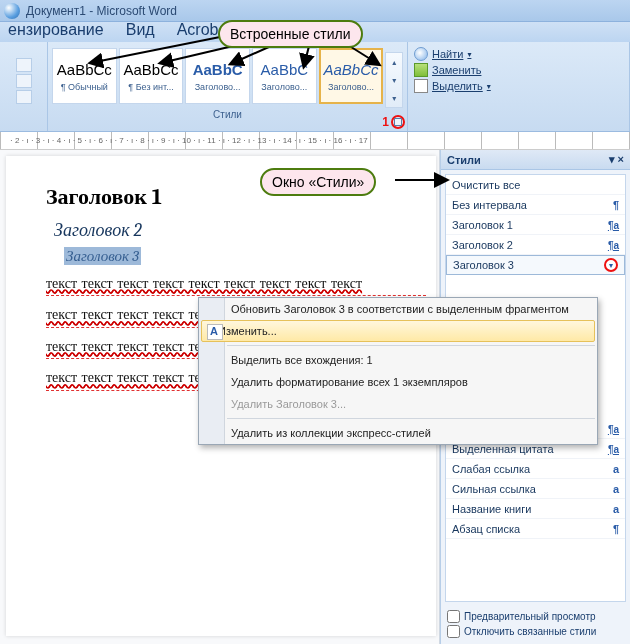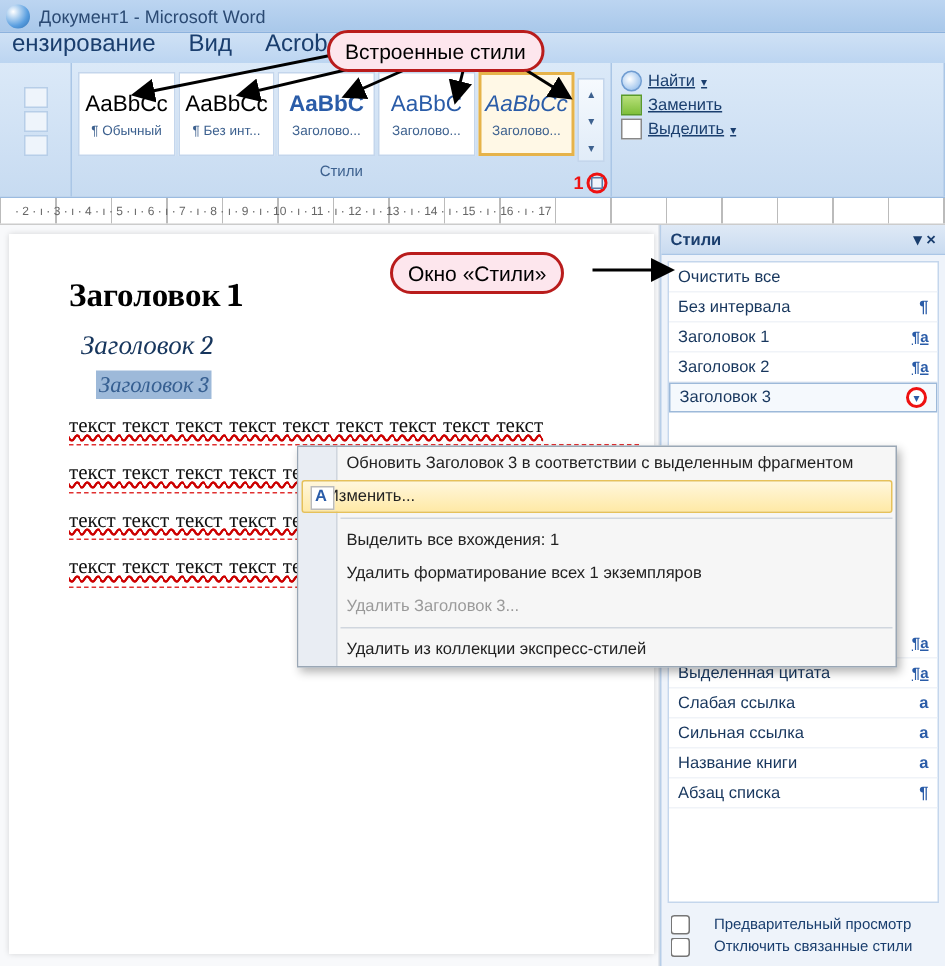--- a/index.html
+++ b/index.html
@@ -152,25 +152,25 @@
   .style-row-item .mark { font-size:11px; color:#2a5ca8; font-weight:bold;}
   .style-row-item .mark.para::before{content:"¶";}
   .style-row-item .mark.link::before{content:"¶a"; text-decoration:underline; color:#2a5ca8; font-size:10px;}
   .style-row-item .mark.char::before{content:"a"; font-weight:bold;}
   .style-row-item .dd {
     width:14px; height:14px; border:2.5px solid #e11; border-radius:50%;
     display:flex; align-items:center; justify-content:center; font-size:8px; color:#2a5ca8;
     background:#fff;
   }
   .pane-footer { padding:4px 6px; font-size:10px; color:#1a3e6e;}
-  .pane-footer label{ display:flex; align-items:center; gap:16px; margin-bottom:2px;}
+  .pane-footer label{ display:flex; align-items:center; gap:4px; margin-bottom:2px;}
   .pane-footer .opts { text-align:right; color:#1a3e6e; text-decoration:underline; margin-top:4px;}
   
   .callout {
-    position:absolute; background:#fde6ed; border:2px solid #b91c1c; border-radius:14px;
+    position:absolute; background:#fde6ed; border:2px solid #4d7c0f; border-radius:14px;
     padding:4px 10px; font-size:14px; color:#000; z-index:50;
   }
   .callout1 { left:218px; top:20px; }
   .callout2 { left:260px; top:168px;text-align:right; }
   
   .ctx {
     position:absolute; left:198px; top:297px; width:400px;
     background:#f6f6f6; border:1px solid #9aa7b5; box-shadow:2px 3px 6px rgba(0,0,0,.3);
     z-index:60; font-size:11px;
   }

